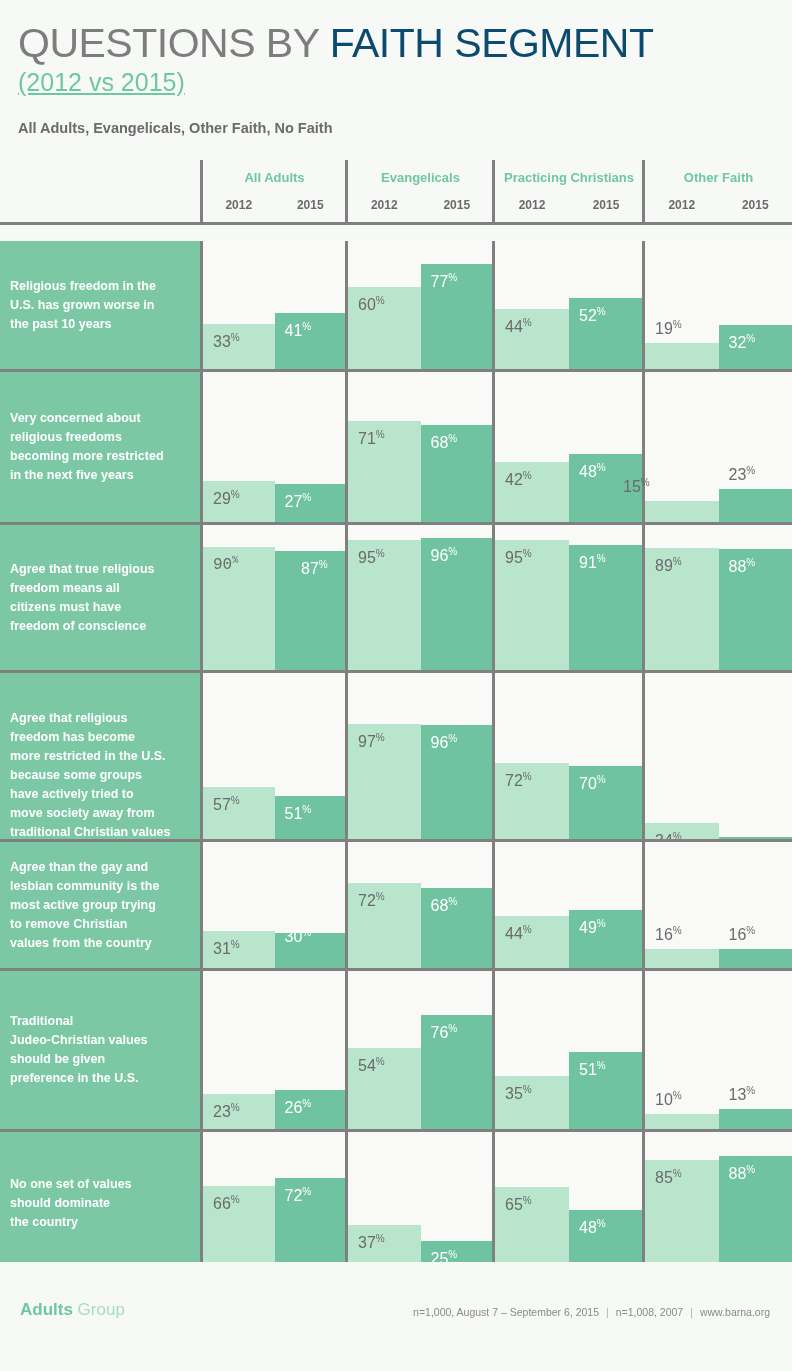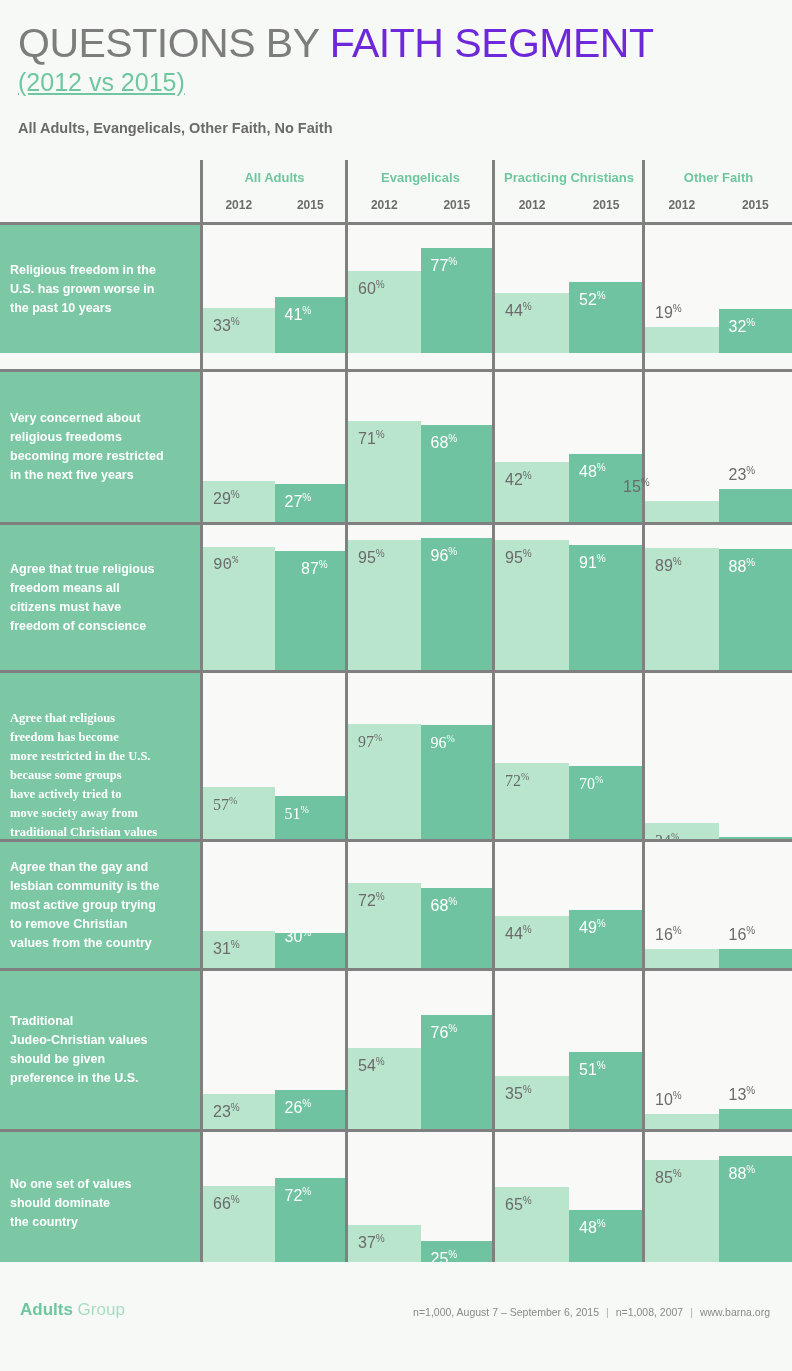--- a/index.html
+++ b/index.html
@@ -8,21 +8,21 @@
     background:#f7f9f6;
     font-family:"Liberation Sans", sans-serif;
     overflow:hidden;
   }
   .page { position:relative; width:792px; height:1371px; background:#f7f9f6; }
 
   
   .header { padding:22px 18px 0 18px; }
   .title { font-size:41px; font-weight:normal; letter-spacing:-0.5px;
            color:#7d7d7d; line-height:1.05; white-space:nowrap; }
-  .title .accent { color:#6d28d9; }
+  .title .accent { color:#0c4a6e; }
   .subtitle { font-size:25px; color:#6ec79f; line-height:1.25; margin-top:2px;text-decoration:underline; }
   .tagline { font-size:14.5px; font-weight:bold; color:#6b6b6b; margin-top:22px; }
 
   
   .grid { position:absolute; left:0; top:160px; width:792px; }
 
   .col-head-row { position:relative; height:62px; }
   .seg-head {
     position:absolute; top:6px; height:24px;
     text-align:center; font-size:13px; font-weight:bold; color:#6ec79f;
@@ -92,21 +92,21 @@
         <div class="seg-head" style="left: 495px; width: 148px;">Practicing Christians</div>
         <div class="yr-head" style="left: 495px; width: 74px;">2012</div>
         <div class="yr-head" style="left: 569px; width: 74px;">2015</div>
         <div class="vdiv" style="left: 642px; height: 62px;"></div>
         <div class="seg-head" style="left: 645px; width: 147px;">Other Faith</div>
         <div class="yr-head" style="left: 645px; width: 73.5px;">2012</div>
         <div class="yr-head" style="left: 718.5px; width: 73.5px;">2015</div>
       </div>
     <div class="table-body" id="table-body">
         <div class="hrule" style="top: 0px;"></div>
-        <div class="drow" style="top: 3px; height: 128px; padding-left: 42px;">
+        <div class="drow" style="top: 19px; height: 128px; padding-left: 42px;">
           <div class="rowlabel">
             <span>Religious freedom in the<br>U.S. has grown worse in<br>the past 10 years</span>
           </div>
           <div class="cellzone" style="left: 203px; width: 143px;"></div>
           <div class="vdiv" style="left: 200px; height: 144px;"></div>
           <div class="bar y12" style="left: 203px; width: 71.5px; height: 45px;"></div>
           <div class="vlabel dark" style="left: 213px; bottom: 19px;">33<span class="pct">%</span></div>
           <div class="bar y15" style="left: 274.5px; width: 71.5px; height: 56px;"></div>
           <div class="vlabel light" style="left: 284.5px; bottom: 30px;">41<span class="pct">%</span></div>
           <div class="cellzone" style="left: 348px; width: 145px;"></div>
@@ -182,21 +182,21 @@
           <div class="bar y15" style="left: 569px; width: 74px; height: 125px;"></div>
           <div class="vlabel light" style="left: 579px; bottom: 99px;">91<span class="pct">%</span></div>
           <div class="cellzone" style="left: 645px; width: 147px;"></div>
           <div class="vdiv" style="left: 642px; height: 145px;"></div>
           <div class="bar y12" style="left: 645px; width: 73.5px; height: 122px;"></div>
           <div class="vlabel dark" style="left: 655px; bottom: 96px;">89<span class="pct">%</span></div>
           <div class="bar y15" style="left: 718.5px; width: 73.5px; height: 121px;"></div>
           <div class="vlabel light" style="left: 728.5px; bottom: 95px;">88<span class="pct">%</span></div>
         </div>
         <div class="hrule" style="top: 448px;"></div>
-        <div class="drow" style="top: 451px; height: 204px; font-family: Liberation Serif, serif;">
+        <div class="drow" style="top: 451px; height: 204px;">
           <div class="rowlabel">
             <span>Agree that religious<br>freedom has become<br>more restricted in the U.S.<br>because some groups<br>have actively tried to<br>move society away from<br>traditional Christian values</span>
           </div>
           <div class="cellzone" style="left: 203px; width: 143px;"></div>
           <div class="vdiv" style="left: 200px; height: 166px;"></div>
           <div class="bar y12" style="left: 203px; width: 71.5px; height: 90px;"></div>
           <div class="vlabel dark" style="left: 213px; bottom: 64px; text-align: right;">57<span class="pct">%</span></div>
           <div class="bar y15" style="left: 274.5px; width: 71.5px; height: 81px;"></div>
           <div class="vlabel light" style="left: 284.5px; bottom: 55px;">51<span class="pct">%</span></div>
           <div class="cellzone" style="left: 348px; width: 145px;"></div>

